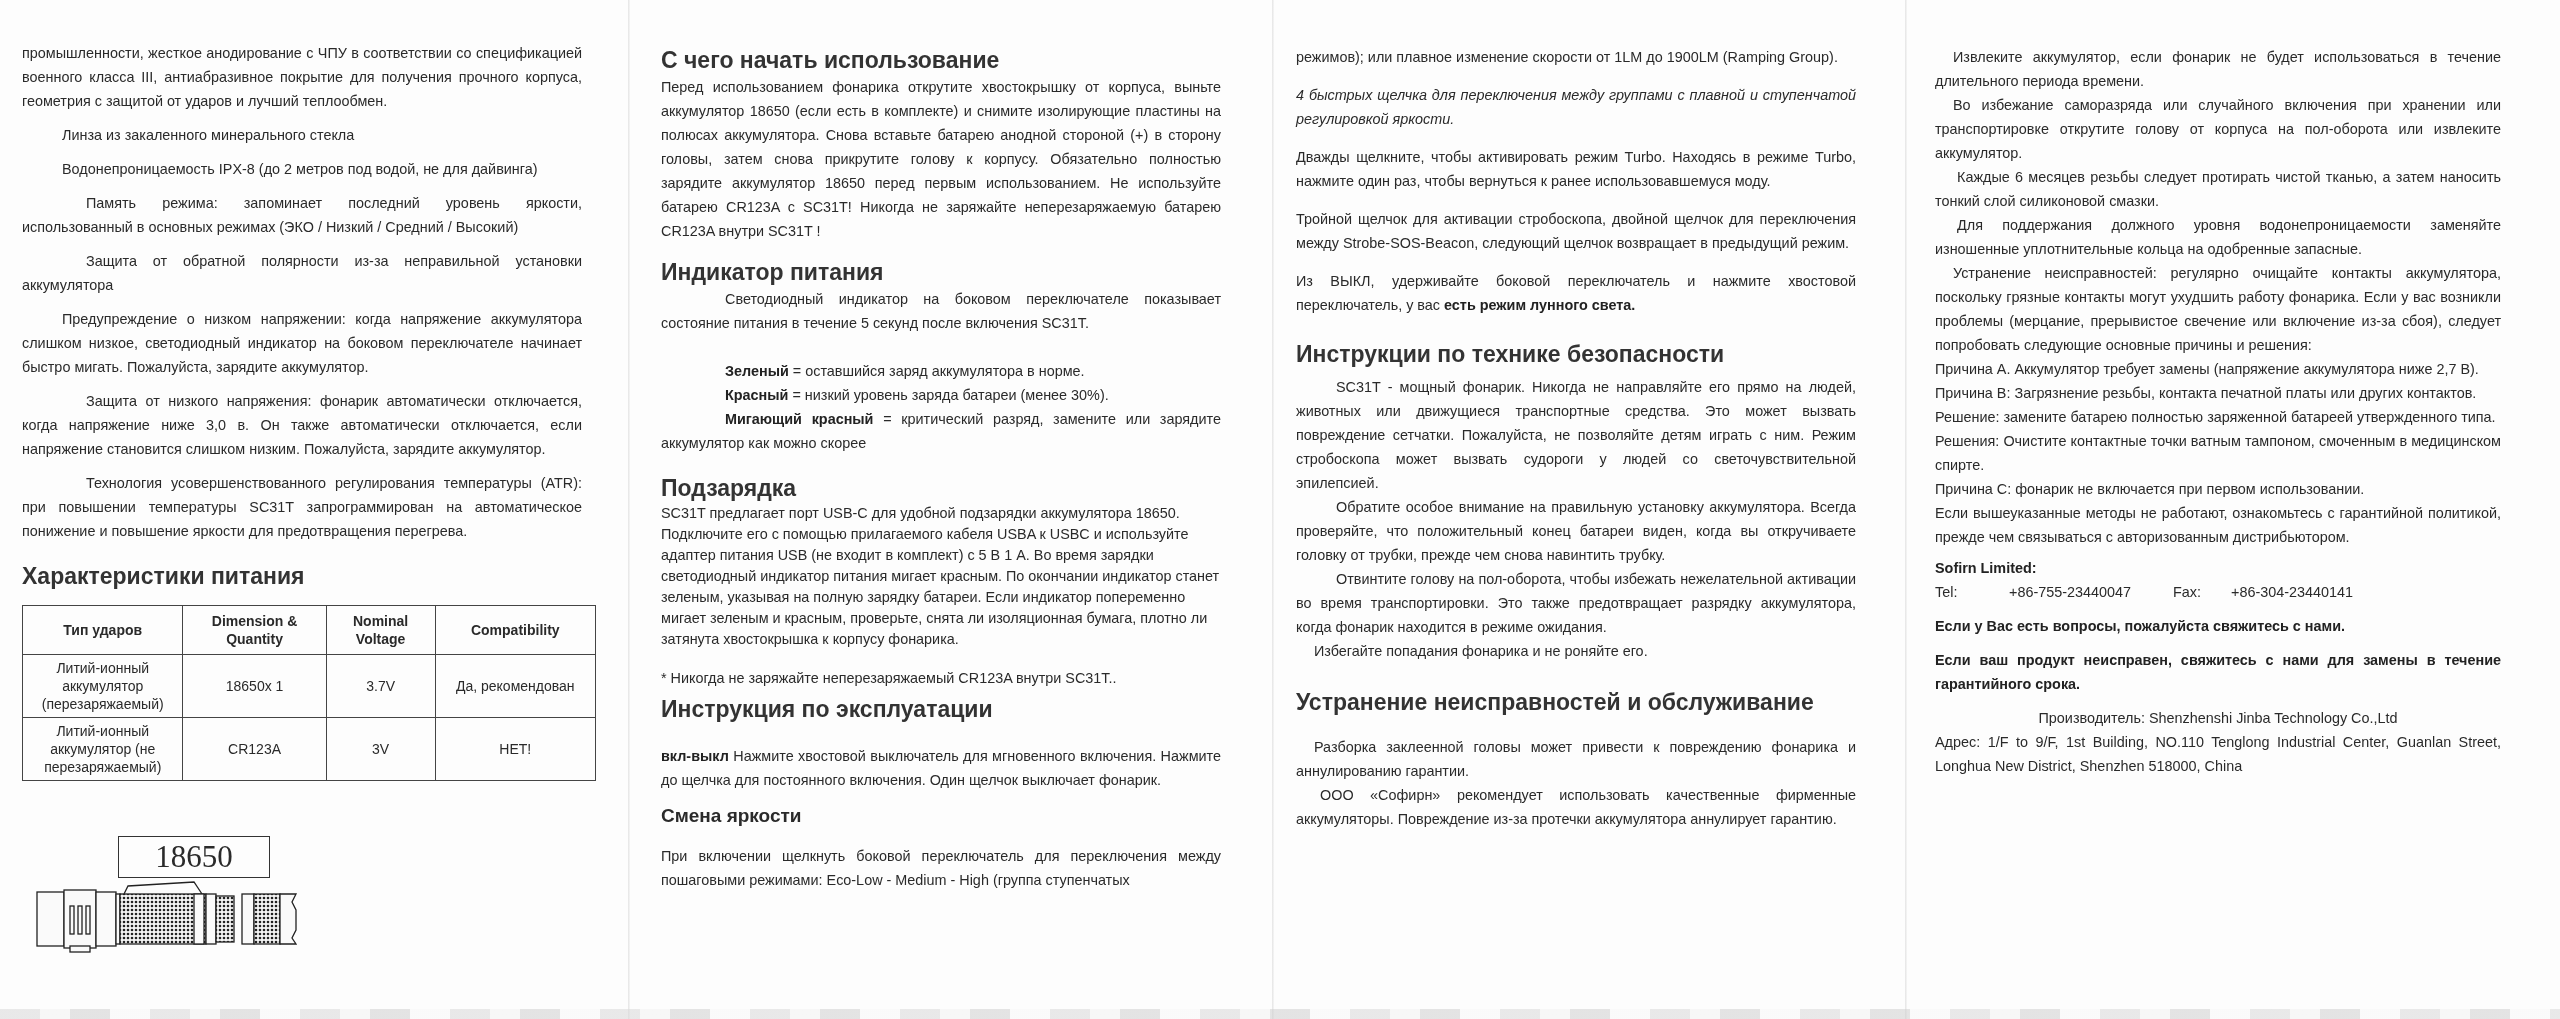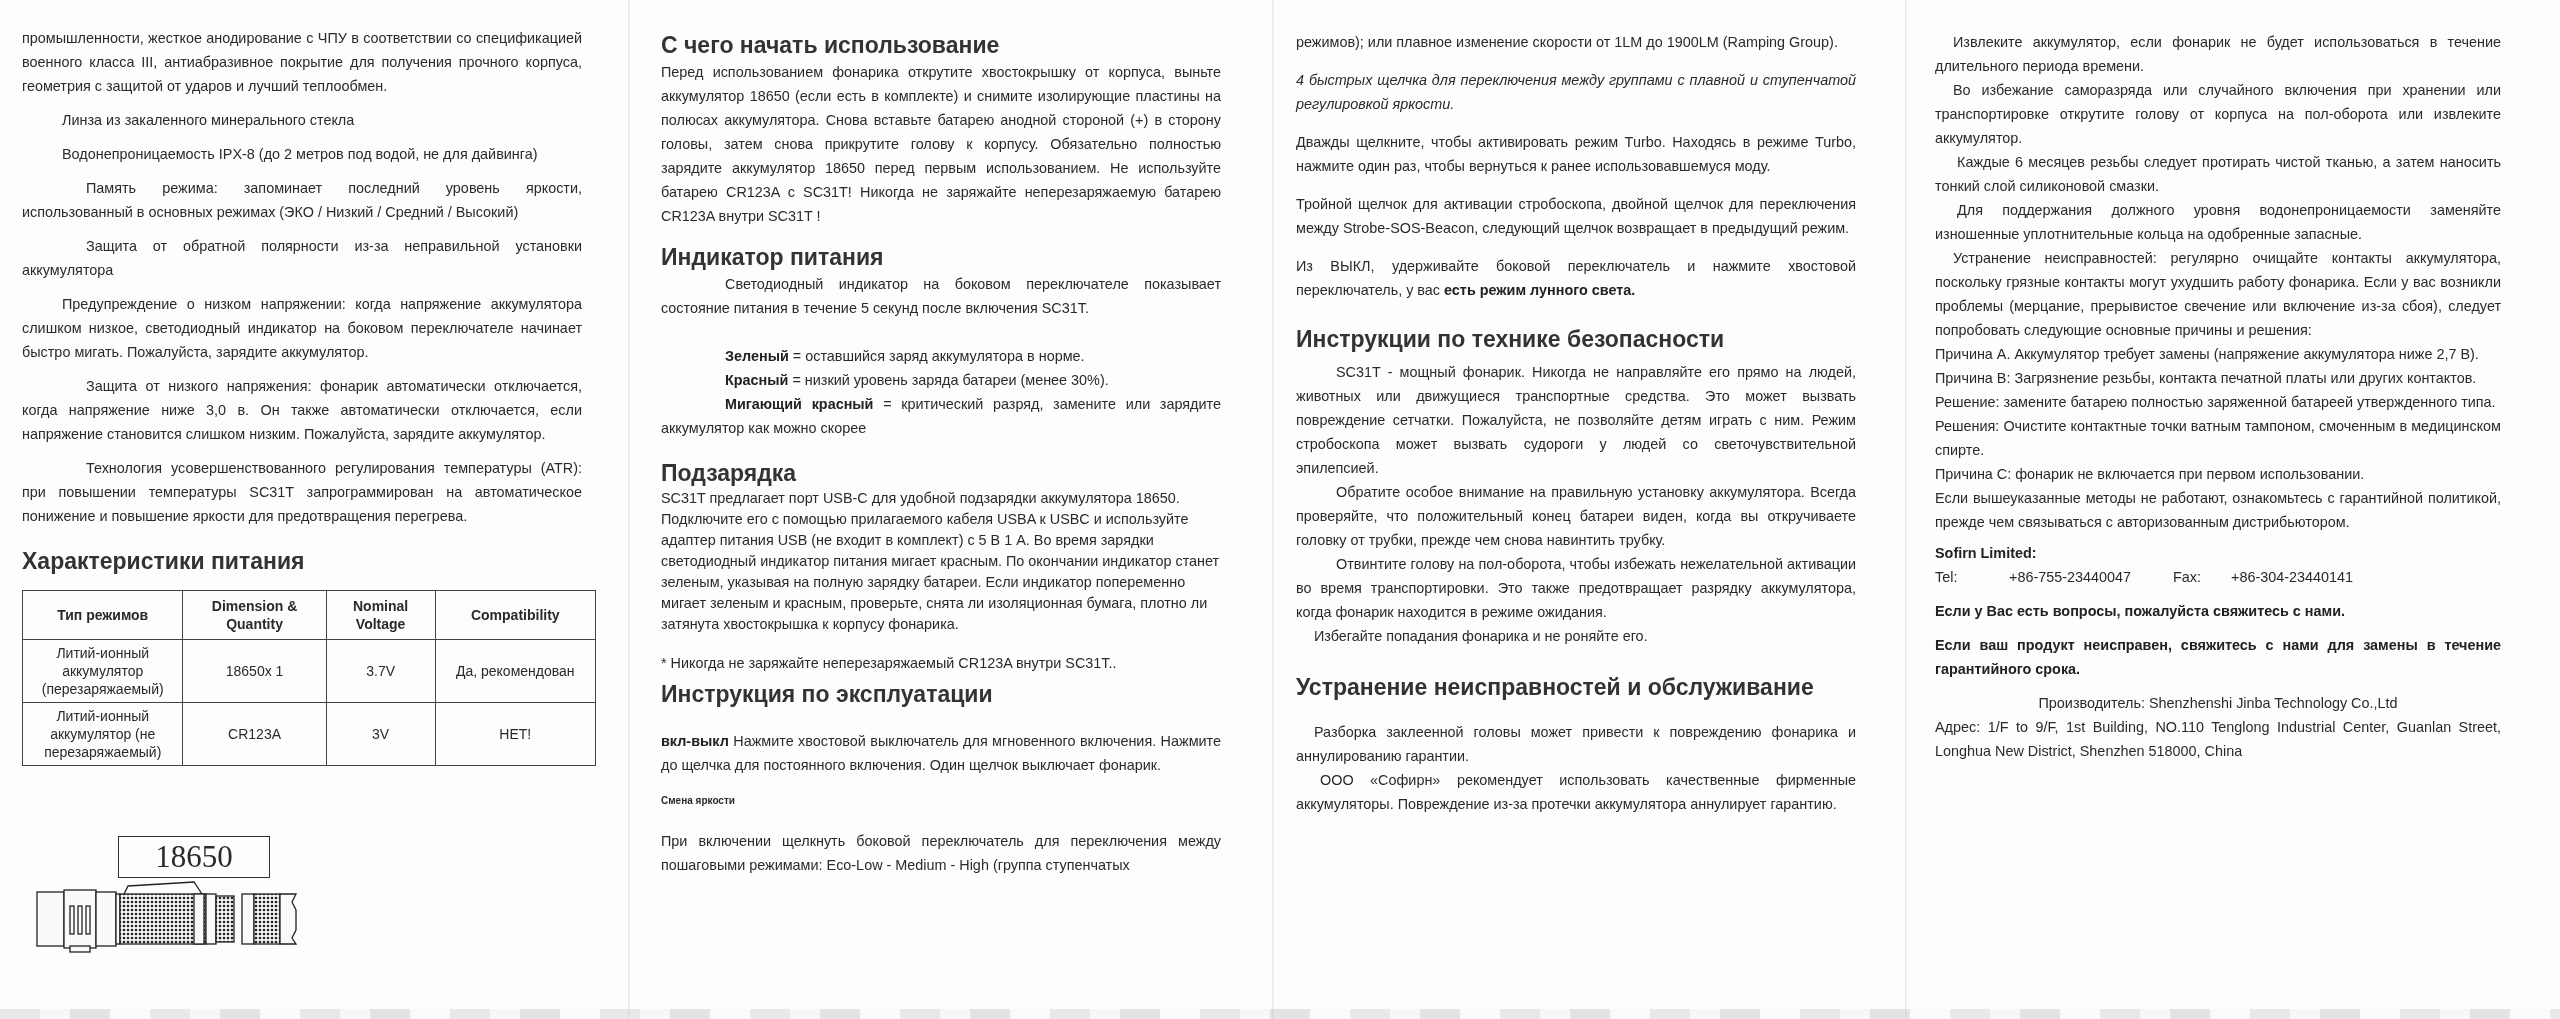--- a/index.html
+++ b/index.html
@@ -5,21 +5,21 @@
   html, body { margin:0; padding:0; }
   body {
     width:2560px; height:1019px; overflow:hidden; position:relative;
     background:#fdfdfd;
     font-family:"Liberation Sans", "DejaVu Sans", sans-serif;
     color:#2a2a2a;
   }
   .fold { position:absolute; top:0; bottom:0; width:2px; background:linear-gradient(to right,#e4e4e4,#f6f6f6); }
   .bottom-edge { position:absolute; left:0; right:0; bottom:0; height:10px;
     background:repeating-linear-gradient(90deg,#d8d8d8 0 40px,#f2f2f2 40px 70px,#cfcfcf 70px 110px,#f8f8f8 110px 150px); opacity:.55; }
-  .col { position:absolute; top:0; font-size:14.4px; line-height:24px; }
+  .col { position:absolute; top:15px; font-size:14.4px; line-height:24px; }
   .col p { margin:0; text-align:justify; }
   .ind { text-indent:40px; }
   .ind2 { text-indent:64px; }
   .h { font-size:23px; font-weight:bold; color:#333; margin:0; line-height:30px; }
   b { color:#222; }
   i { font-style:italic; }
 
   #col1 { left:22px; width:560px; }
   #col2 { left:661px; width:560px; }
   #col3 { left:1296px; width:560px; }
@@ -48,21 +48,21 @@
   <p class="ind" style="margin-top:10px">Водонепроницаемость IPX-8 (до 2 метров под водой, не для дайвинга)</p>
   <p class="ind2" style="margin-top:10px">Память режима: запоминает последний уровень яркости, использованный в основных режимах (ЭКО / Низкий / Средний / Высокий)</p>
   <p class="ind2" style="margin-top:10px">Защита от обратной полярности из-за неправильной установки аккумулятора</p>
   <p class="ind" style="margin-top:10px">Предупреждение о низком напряжении: когда напряжение аккумулятора слишком низкое, светодиодный индикатор на боковом переключателе начинает быстро мигать. Пожалуйста, зарядите аккумулятор.</p>
   <p class="ind2" style="margin-top:10px">Защита от низкого напряжения: фонарик автоматически отключается, когда напряжение ниже 3,0 в. Он также автоматически отключается, если напряжение становится слишком низким. Пожалуйста, зарядите аккумулятор.</p>
   <p class="ind2" style="margin-top:10px">Технология усовершенствованного регулирования температуры (ATR): при повышении температуры SC31T запрограммирован на автоматическое понижение и повышение яркости для предотвращения перегрева.</p>
   <h2 class="h" style="margin-top:18px">Характеристики питания</h2>
   <table class="power">
     <thead>
       <tr>
-        <th style="width:28%">Тип режимов</th>
+        <th style="width:28%">Тип ударов</th>
         <th style="width:25%">Dimension &amp; Quantity</th>
         <th style="width:19%">Nominal Voltage</th>
         <th style="width:28%">Compatibility</th>
       </tr>
     </thead>
     <tbody>
       <tr>
         <td>Литий-ионный аккумулятор (перезаряжаемый)</td>
         <td>18650x 1</td>
         <td>3.7V</td>
@@ -113,21 +113,21 @@
   <h2 class="h" style="margin-top:14px">Индикатор питания</h2>
   <p class="ind2">Светодиодный индикатор на боковом переключателе показывает состояние питания в течение 5 секунд после включения SC31T.</p>
   <p class="ind2" style="margin-top:24px"><b>Зеленый</b><span> = оставшийся заряд аккумулятора в норме.</span></p>
   <p class="ind2"><b>Красный</b><span> = низкий уровень заряда батареи (менее 30%).</span></p>
   <p class="ind2"><b>Мигающий красный</b><span> = критический разряд, замените или зарядите аккумулятор как можно скорее</span></p>
   <h2 class="h" style="margin-top:18px">Подзарядка</h2>
   <p style="line-height:21px; text-align:left">SC31T предлагает порт USB-C для удобной подзарядки аккумулятора 18650. Подключите его с помощью прилагаемого кабеля USBA к USBC и используйте адаптер питания USB (не входит в комплект) с 5 В 1 А. Во время зарядки светодиодный индикатор питания мигает красным. По окончании индикатор станет зеленым, указывая на полную зарядку батареи. Если индикатор попеременно мигает зеленым и красным, проверьте, снята ли изоляционная бумага, плотно ли затянута хвостокрышка к корпусу фонарика.</p>
   <p style="margin-top:16px">* Никогда не заряжайте неперезаряжаемый CR123A внутри SC31T..</p>
   <h2 class="h" style="margin-top:4px">Инструкция по эксплуатации</h2>
   <p style="margin-top:20px"><b>вкл-выкл</b><span> Нажмите хвостовой выключатель для мгновенного включения. Нажмите до щелчка для постоянного включения. Один щелчок выключает фонарик.</span></p>
-  <p style="margin-top:12px; font-weight:bold; font-size:10px">Смена яркости</p>
+  <p style="margin-top:12px; font-weight:bold; font-size:19px">Смена яркости</p>
   <p style="margin-top:16px">При включении щелкнуть боковой переключатель для переключения между пошаговыми режимами: Eco-Low - Medium - High (группа ступенчатых</p>
 </div>
 
 <div class="col" id="col3">
   <p style="margin-top:30px">режимов); или плавное изменение скорости от 1LM до 1900LM (Ramping Group).</p>
   <p style="margin-top:14px"><i>4 быстрых щелчка для переключения между группами с плавной и ступенчатой регулировкой яркости.</i></p>
   <p style="margin-top:14px">Дважды щелкните, чтобы активировать режим Turbo. Находясь в режиме Turbo, нажмите один раз, чтобы вернуться к ранее использовавшемуся моду.</p>
   <p style="margin-top:14px">Тройной щелчок для активации стробоскопа, двойной щелчок для переключения между Strobe-SOS-Beacon, следующий щелчок возвращает в предыдущий режим.</p>
   <p style="margin-top:14px"><span>Из ВЫКЛ, удерживайте боковой переключатель и нажмите хвостовой переключатель, у вас </span><b>есть режим лунного света.</b></p>
   <h2 class="h" style="margin-top:22px">Инструкции по технике безопасности</h2>

